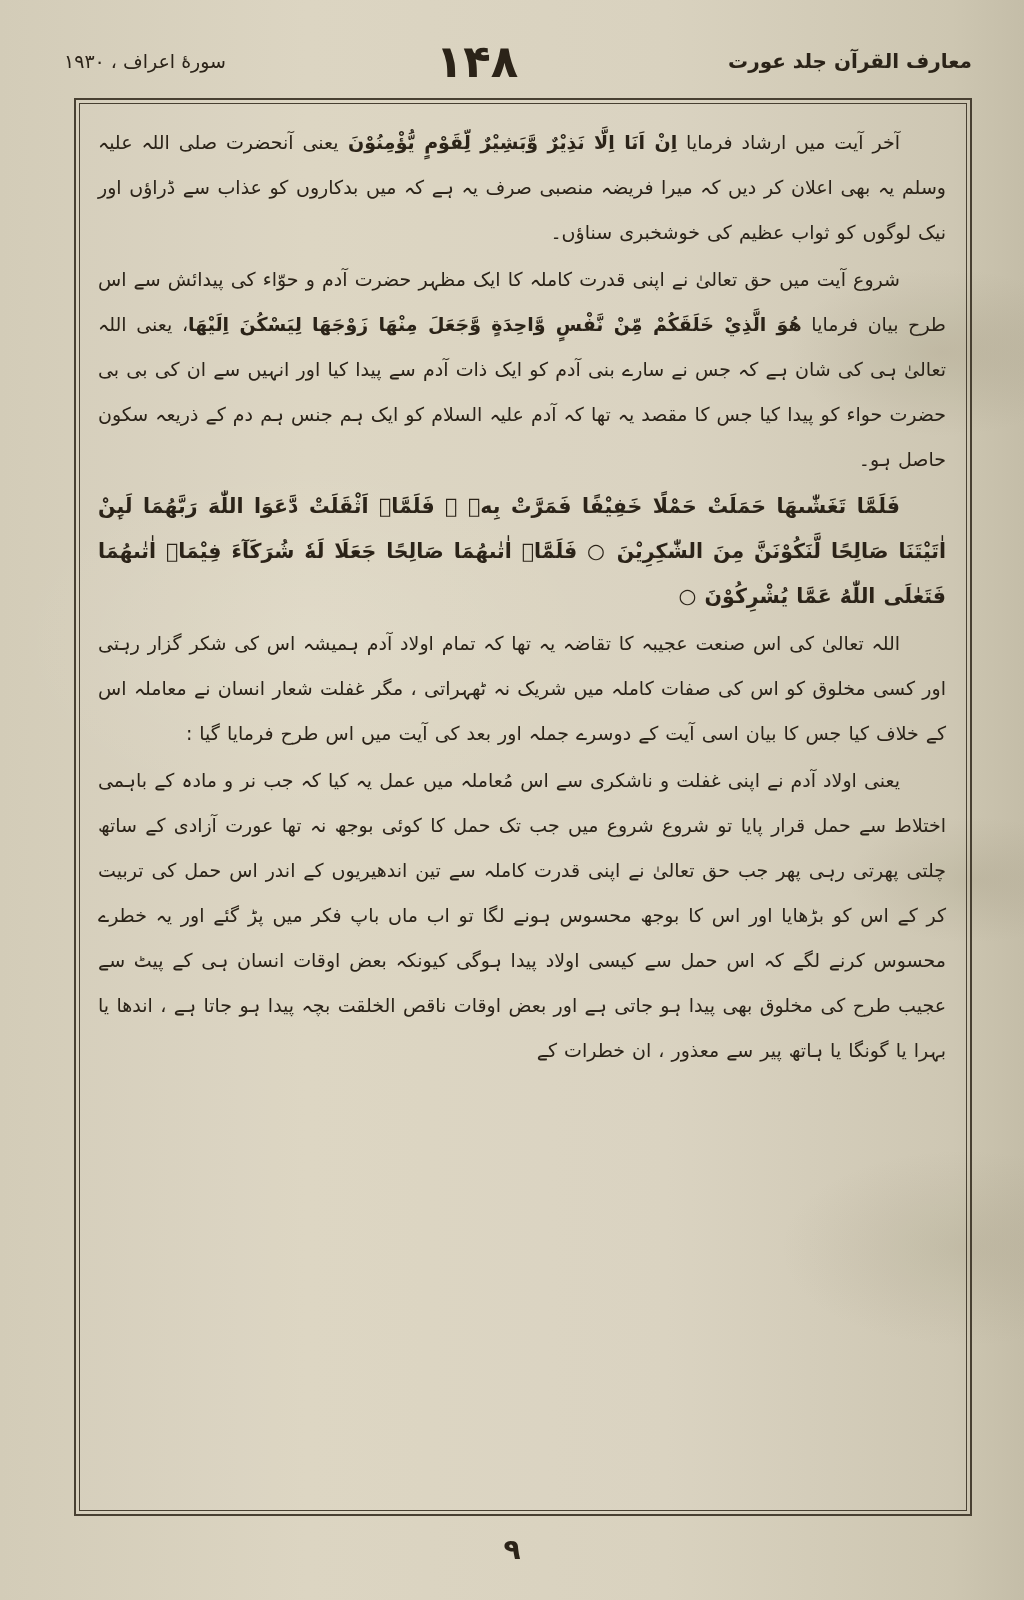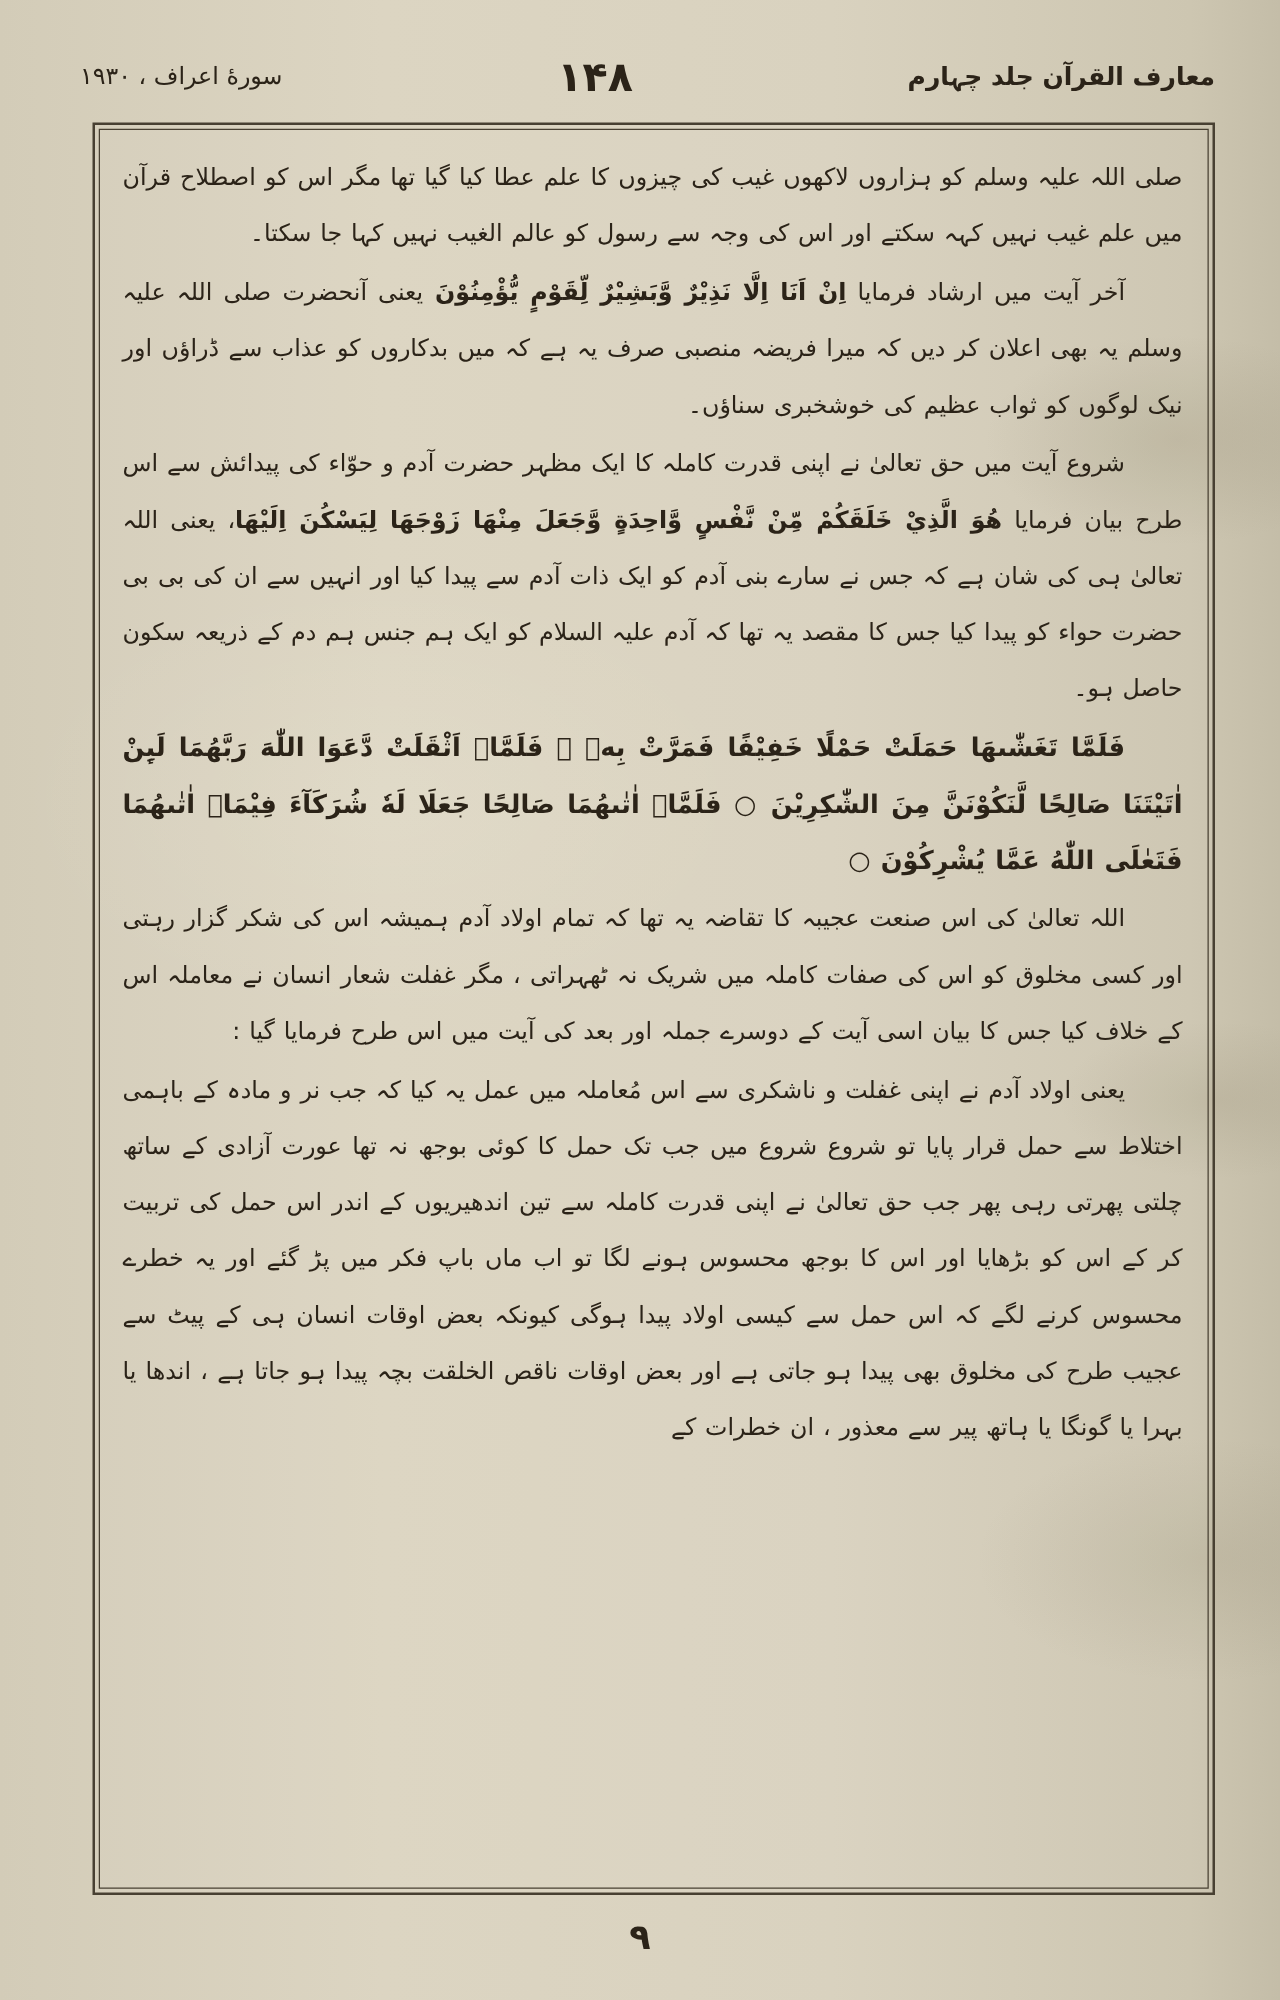--- a/index.html
+++ b/index.html
@@ -39,21 +39,21 @@
     direction: ltr;
   }
   .header-left {
     direction: rtl;
     font-size: 19px;
     letter-spacing: 0.5px;
     white-space: nowrap;
     text-align: right;
   }
   .header-center {
-    font-size: 33px;
+    font-size: 45px;
     font-weight: bold;
     direction: rtl;
   }
   .header-right {
     direction: rtl;
     font-size: 20px;
     font-weight: bold;
     white-space: nowrap;
   }
   .frame-outer {
@@ -106,28 +106,27 @@
 </head>
 <body>
 
 <div class="paper-texture"></div>
 
 <div>
 
   <div class="running-header">
     <div class="header-left">سورهٔ اعراف ، ۱۹۳۰</div>
     <div class="header-center">۱۴۸</div>
-    <div class="header-right">معارف القرآن جلد چہارم</div>
+    <div class="header-right">معارف القرآن جلد عورت</div>
   </div>
 
   <div class="frame-outer">
     <div class="frame-inner">
       <div class="text-block">
 
-        <div class="para"><span class="seg-urdu">صلی اللہ علیہ وسلم کو ہزاروں لاکھوں غیب کی چیزوں کا علم عطا کیا گیا تھا مگر اس کو اصطلاح قرآن میں علم غیب نہیں کہہ سکتے اور اس کی وجہ سے رسول کو عالم الغیب نہیں کہا جا سکتا۔</span></div>
 
         <div class="para indent"><span class="seg-urdu">آخر آیت میں ارشاد فرمایا </span><span class="seg-arabic">اِنْ اَنَا اِلَّا نَذِيْرٌ وَّبَشِيْرٌ لِّقَوْمٍ يُّؤْمِنُوْنَ </span><span class="seg-urdu">یعنی آنحضرت صلی اللہ علیہ وسلم یہ بھی اعلان کر دیں کہ میرا فریضہ منصبی صرف یہ ہے کہ میں بدکاروں کو عذاب سے ڈراؤں اور نیک لوگوں کو ثواب عظیم کی خوشخبری سناؤں۔</span></div>
 
 
         <div class="para indent"><span class="seg-urdu">شروع آیت میں حق تعالیٰ نے اپنی قدرت کاملہ کا ایک مظہر حضرت آدم و حوّاء کی پیدائش سے اس طرح بیان فرمایا </span><span class="seg-arabic">هُوَ الَّذِيْ خَلَقَكُمْ مِّنْ نَّفْسٍ وَّاحِدَةٍ وَّجَعَلَ مِنْهَا زَوْجَهَا لِيَسْكُنَ اِلَيْهَا</span><span class="seg-urdu">، یعنی اللہ تعالیٰ ہی کی شان ہے کہ جس نے سارے بنی آدم کو ایک ذات آدم سے پیدا کیا اور انہیں سے ان کی بی بی حضرت حواء کو پیدا کیا جس کا مقصد یہ تھا کہ آدم علیہ السلام کو ایک ہم جنس ہم دم کے ذریعہ سکون حاصل ہو۔</span></div>
 
         <div class="para arabic-block indent"><span class="seg-arabic">فَلَمَّا تَغَشّٰىهَا حَمَلَتْ حَمْلًا خَفِيْفًا فَمَرَّتْ بِهٖ ۚ فَلَمَّاۤ اَثْقَلَتْ دَّعَوَا اللّٰهَ رَبَّهُمَا لَىِٕنْ اٰتَيْتَنَا صَالِحًا لَّنَكُوْنَنَّ مِنَ الشّٰكِرِيْنَ ○ فَلَمَّاۤ اٰتٰىهُمَا صَالِحًا جَعَلَا لَهٗ شُرَكَآءَ فِيْمَاۤ اٰتٰىهُمَا فَتَعٰلَى اللّٰهُ عَمَّا يُشْرِكُوْنَ ○</span></div>
 
         <div class="para indent"><span class="seg-urdu">اللہ تعالیٰ کی اس صنعت عجیبہ کا تقاضہ یہ تھا کہ تمام اولاد آدم ہمیشہ اس کی شکر گزار رہتی اور کسی مخلوق کو اس کی صفات کاملہ میں شریک نہ ٹھہراتی ، مگر غفلت شعار انسان نے معاملہ اس کے خلاف کیا جس کا بیان اسی آیت کے دوسرے جملہ اور بعد کی آیت میں اس طرح فرمایا گیا :</span></div>
 

